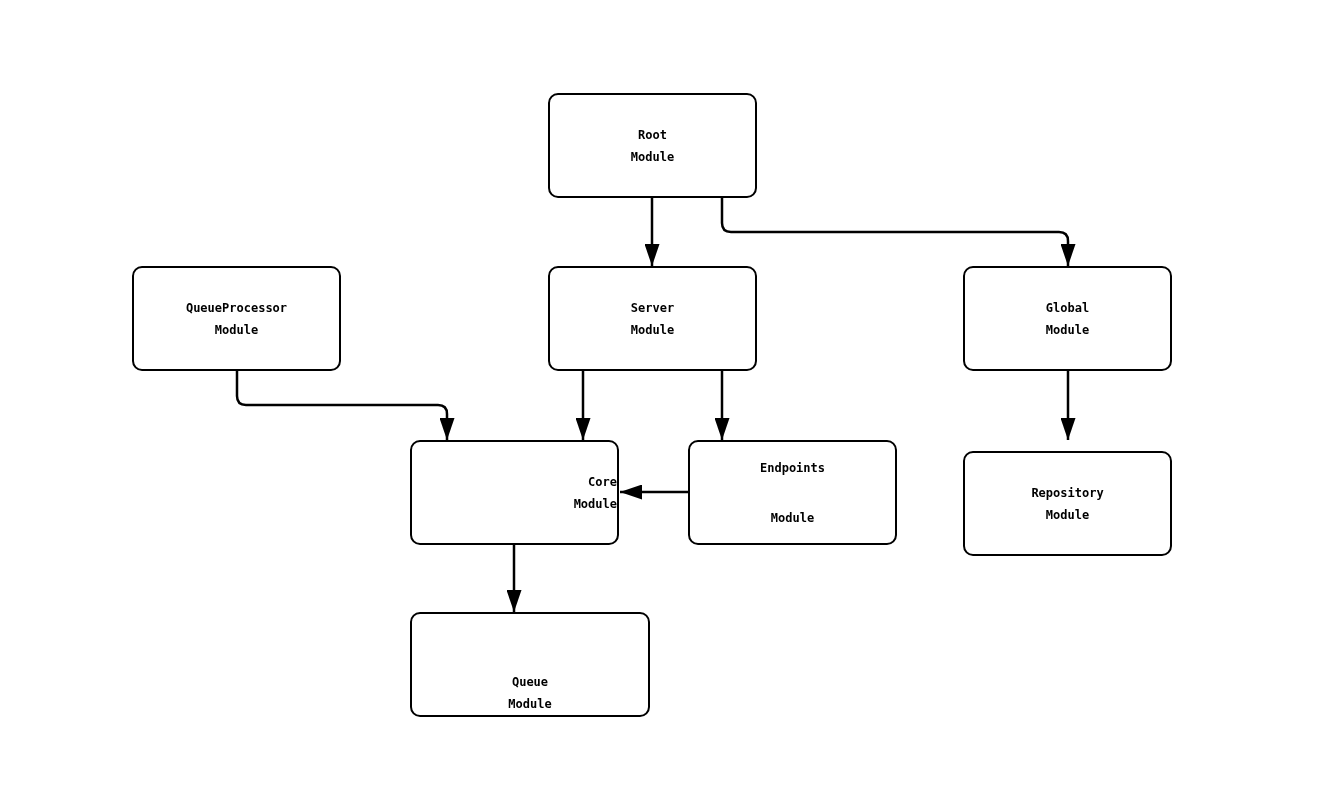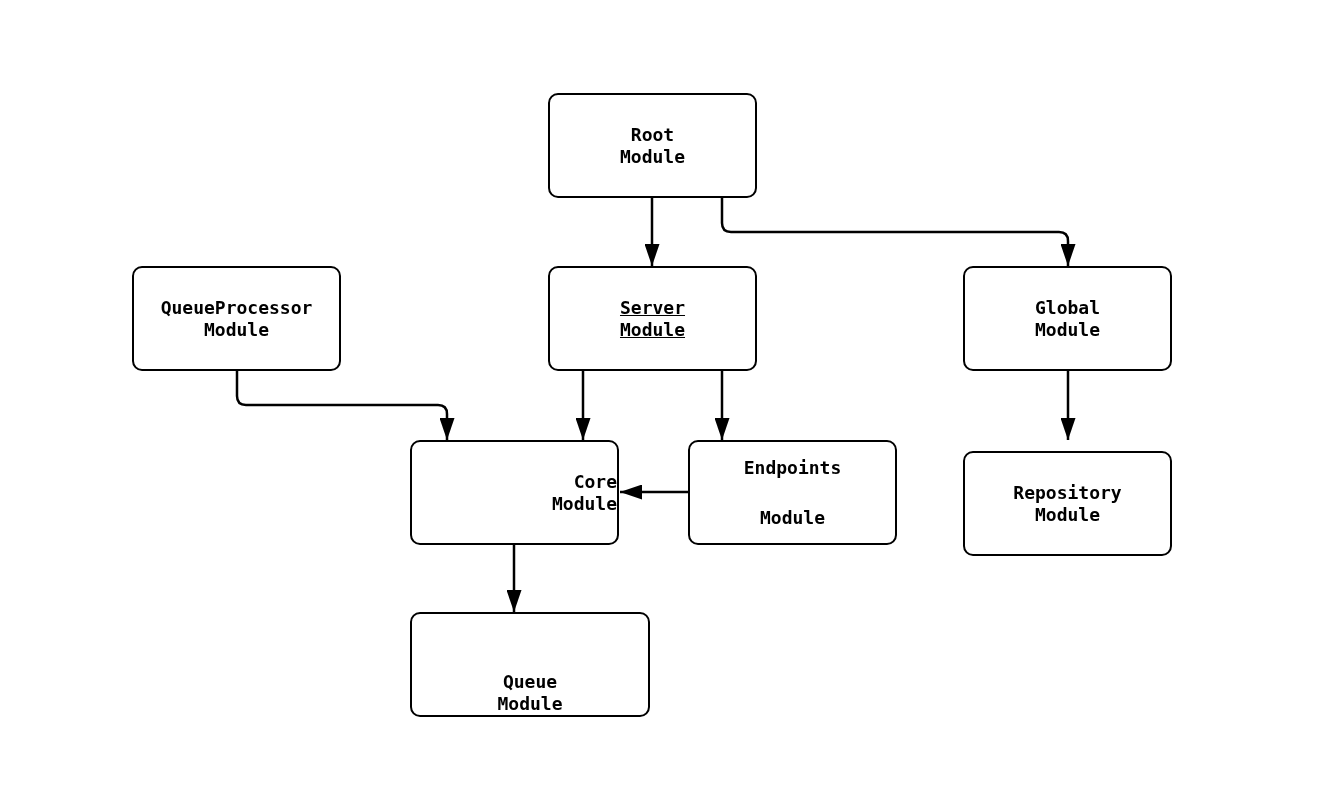--- a/index.html
+++ b/index.html
@@ -33,21 +33,21 @@
     box-sizing: border-box;
     background: var(--node-fill, #ffffff);
     border: 2.5px solid var(--stroke, #000000);
     border-radius: 10px;
     display: flex;
     flex-direction: column;
     align-items: center;
     justify-content: center;
   }
   .node-line {
-    font-size: 18px;
+    font-size: 12px;
     font-weight: bold;
     line-height: 22px;
     color: var(--text, #000000);
     white-space: pre;
     text-align: center;
   }
 </style>
 </head>
 <body>
 
@@ -71,21 +71,21 @@
   </svg>
   <div id="nodes">
       <div class="node" style="left: 548px; top: 93px; width: 209px; height: 105px;">
         <div class="node-line">Root</div>
         <div class="node-line">Module</div>
       </div>
       <div class="node" style="left: 132px; top: 266px; width: 209px; height: 105px;">
         <div class="node-line">QueueProcessor</div>
         <div class="node-line">Module</div>
       </div>
-      <div class="node" style="left: 548px; top: 266px; width: 209px; height: 105px; text-decoration: underline;">
+      <div class="node" style="left: 548px; top: 266px; width: 209px; height: 105px;">
         <div class="node-line">Server</div>
         <div class="node-line">Module</div>
       </div>
       <div class="node" style="left: 963px; top: 266px; width: 209px; height: 105px;">
         <div class="node-line">Global</div>
         <div class="node-line">Module</div>
       </div>
       <div class="node" style="left: 410px; top: 440px; width: 209px; height: 105px; align-items: flex-end;">
         <div class="node-line">Core</div>
         <div class="node-line">Module</div>

